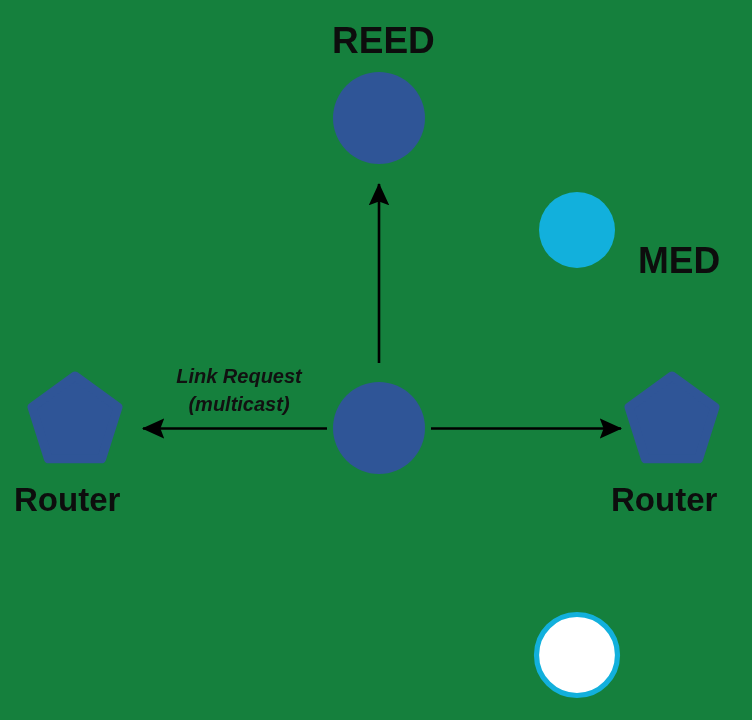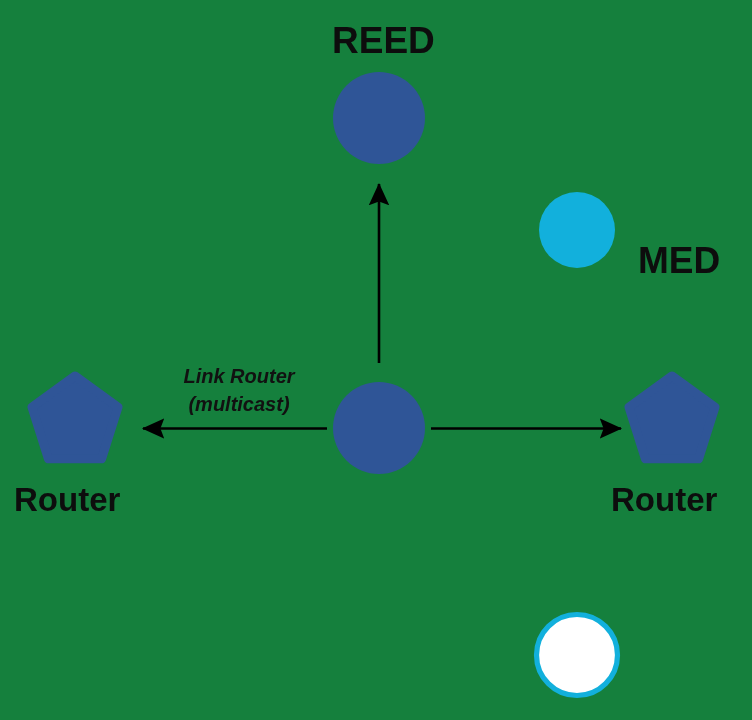--- a/index.html
+++ b/index.html
@@ -115,16 +115,16 @@
 
   <div class="node-label label-reed">REED</div>
 
   <div class="node-label label-med">MED</div>
 
   <div class="node-label label-router-left">Router</div>
 
   <div class="node-label label-router-right">Router</div>
 
 
-  <div class="edge-label">Link Router
+  <div class="edge-label">Link Request
 (multicast)</div>
 
 </div>
 
 </body></html>

